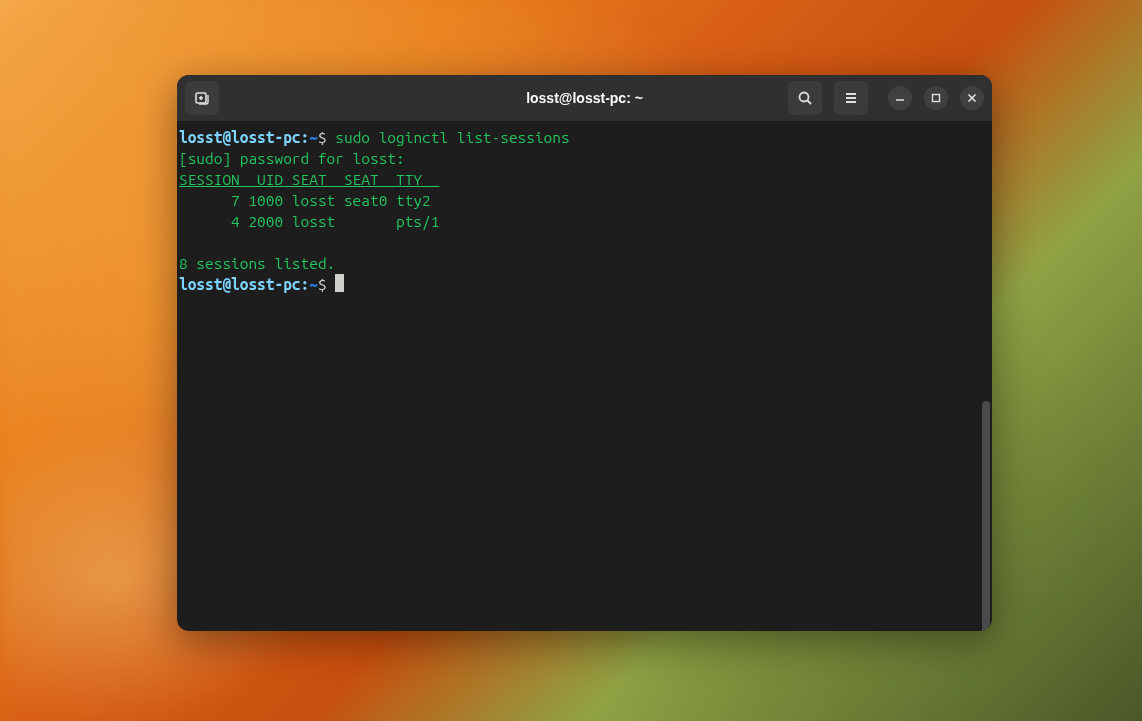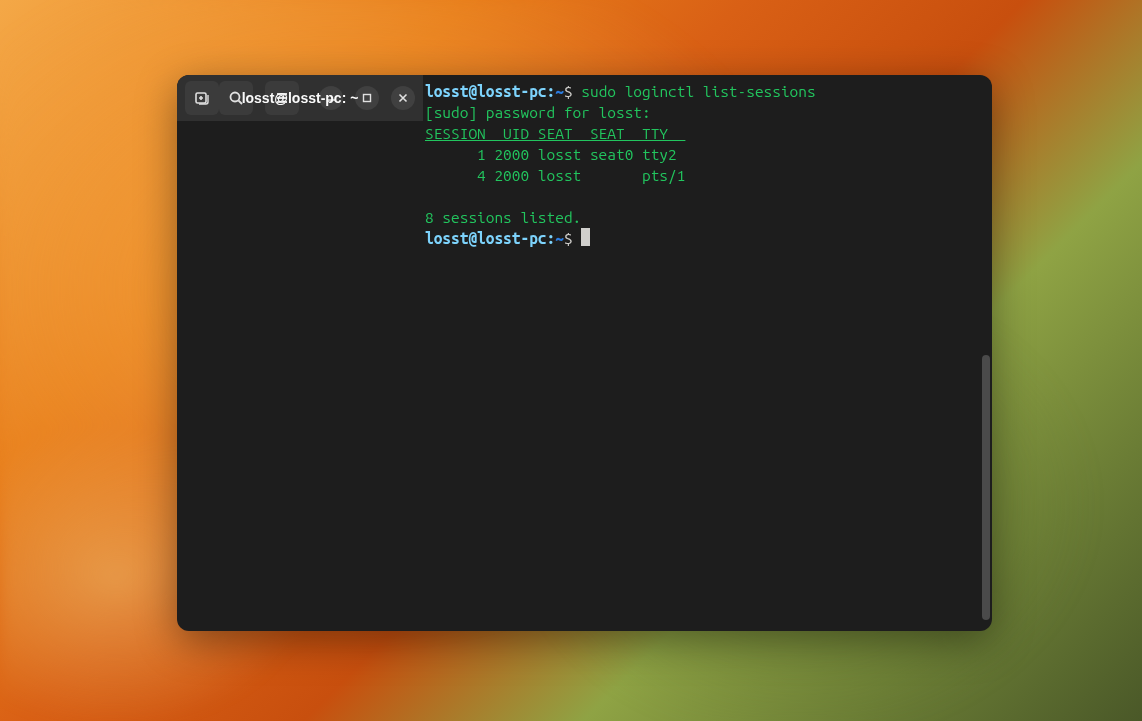--- a/index.html
+++ b/index.html
@@ -29,20 +29,21 @@
     .terminal-window {
       position: absolute;
       left: 177px;
       top: 75px;
       width: 815px;
       height: 556px;
       background: #1d1d1d;
       border-radius: 12px;
       box-shadow: 0 10px 40px rgba(0,0,0,0.4);
       display: flex;
+      flex-direction: column;
       overflow: hidden;
     }
     .titlebar {
       height: 46px;
       background: #303030;
       display: flex;
       align-items: center;
       padding: 0 8px;
       position: relative;
     }
@@ -169,20 +170,20 @@
             <path d="M1.5 1.5 L8.5 8.5 M8.5 1.5 L1.5 8.5"></path>
           </svg>
         </div>
       </div>
     </div>
   </div>
 
   <div class="terminal-body"><span class="prompt-user">losst@losst-pc</span><span class="prompt-user">:</span><span class="prompt-tilde">~</span><span class="prompt-dollar">$</span><span class="cmd-text"> </span><span class="cmd-text">sudo loginctl list-sessions</span>
 <span class="cmd-text">[sudo] password for losst:</span>
 <span class="cmd-text header-row">SESSION  UID SEAT  SEAT  TTY  </span>
-<span class="cmd-text">      1 2000 losst seat0 tty2 </span>
+<span class="cmd-text">      7 1000 losst seat0 tty2 </span>
 <span class="cmd-text">      4 2000 losst       pts/1</span>
 <span class="cmd-text"></span>
 <span class="cmd-text">8 sessions listed.</span>
 <span class="prompt-user">losst@losst-pc</span><span class="prompt-user">:</span><span class="prompt-tilde">~</span><span class="prompt-dollar">$</span><span> </span><span class="cursor-block"></span>
     <div class="scrollbar"></div>
   </div>
 </div>
 
 </body></html>

